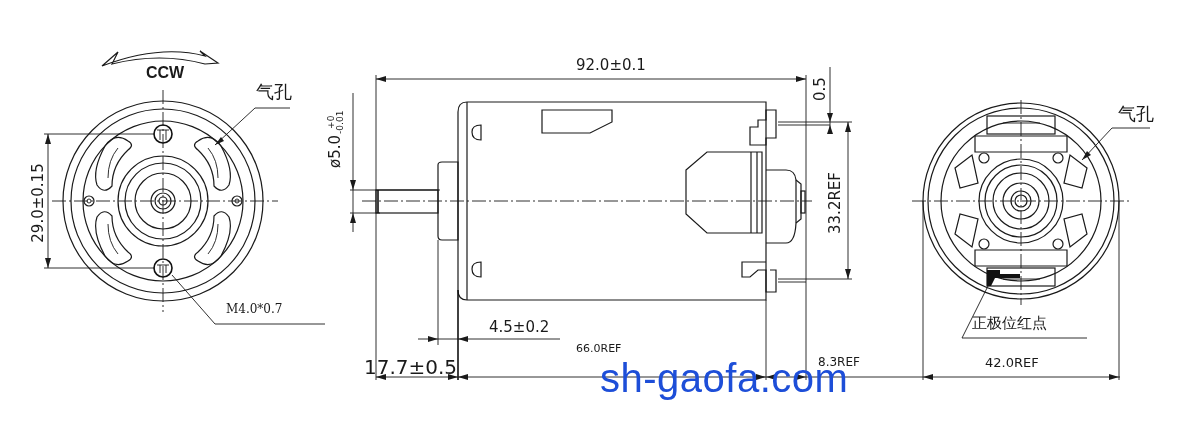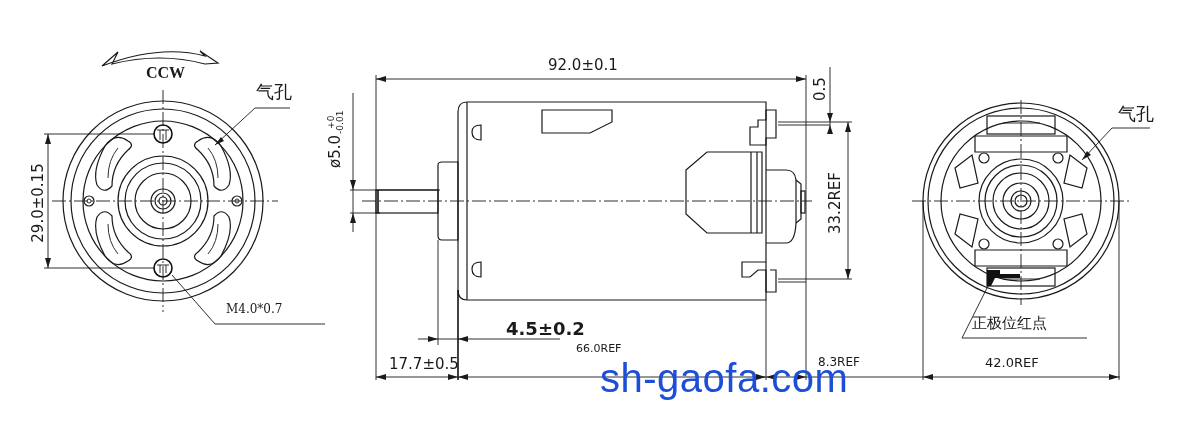--- a/index.html
+++ b/index.html
@@ -163,36 +163,36 @@
     <path class="thin" d="M1082 160 L1112 128 L1150 128"></path>
     <path d="M1082 160 L1087 151 L1091 155 Z" fill="#1a1a1a"></path>
     <path class="thin" d="M988 286 L962 338 L1087 338"></path>
 
     <line class="thin" x1="923" y1="201" x2="923" y2="380"></line>
     <line class="thin" x1="1119" y1="201" x2="1119" y2="380"></line>
     <path d="M923 377 L933 374 L933 380 Z M1119 377 L1109 374 L1109 380 Z" fill="#1a1a1a"></path>
   </g>
 </svg>
 
-<div class="lbl" style="left:146px;top:64px;font-family:Liberation Serif, serif;font-size:16px;font-weight:bold;">CCW</div>
+<div class="lbl" style="left:146px;top:64px;font-family:Liberation Sans, sans-serif;font-size:16px;font-weight:bold;">CCW</div>
 <div class="lbl" style="left:256px;top:80px;font-size:18px;">气孔</div>
 <div class="lbl" style="left:-12px;top:194px;font-size:15px;transform:rotate(-90deg);transform-origin:center;width:100px;text-align:center;">29.0±0.15</div>
 <div class="lbl" style="left:226px;top:302px;font-family:'DejaVu Serif',serif;font-size:12px;">M4.0*0.7</div>
 
-<div class="lbl" style="left:548px;top:56px;font-size:15px;">92.0±0.1</div>
+<div class="lbl" style="left:576px;top:56px;font-size:15px;">92.0±0.1</div>
 <div class="lbl" style="left:290px;top:130px;font-size:15px;transform:rotate(-90deg);transform-origin:center;width:90px;text-align:center;">
   <span>ø5.0</span><span style="display:inline-flex;flex-direction:column;font-size:9px;line-height:9px;vertical-align:middle;margin-left:1px;">
       <span>+0</span>
       <span>-0.01</span>
     </span>
 </div>
 <div class="lbl" style="left:800px;top:80px;font-size:15px;transform:rotate(-90deg);transform-origin:center;width:40px;text-align:center;">0.5</div>
 <div class="lbl" style="left:790px;top:194px;font-size:15px;transform:rotate(-90deg);transform-origin:center;width:90px;text-align:center;">33.2REF</div>
-<div class="lbl" style="left:506px;top:318px;font-size:18px;font-weight:bold;">4.5±0.2</div>
-<div class="lbl" style="left:389px;top:355px;font-size:15px;">17.7±0.5</div>
+<div class="lbl" style="left:489px;top:318px;font-size:15px;">4.5±0.2</div>
+<div class="lbl" style="left:364px;top:355px;font-size:20px;">17.7±0.5</div>
 <div class="lbl" style="left:576px;top:342px;font-size:11px;">66.0REF</div>
 <div class="lbl" style="left:818px;top:355px;font-size:12px;">8.3REF</div>
 
 <div class="lbl" style="left:1118px;top:102px;font-size:18px;">气孔</div>
 <div class="lbl" style="left:972px;top:314px;font-size:15px;">正极位红点</div>
 <div class="lbl" style="left:985px;top:355px;font-size:13px;">42.0REF</div>
 
 <div class="wm">sh-gaofa.com</div>
 
 </body></html>

